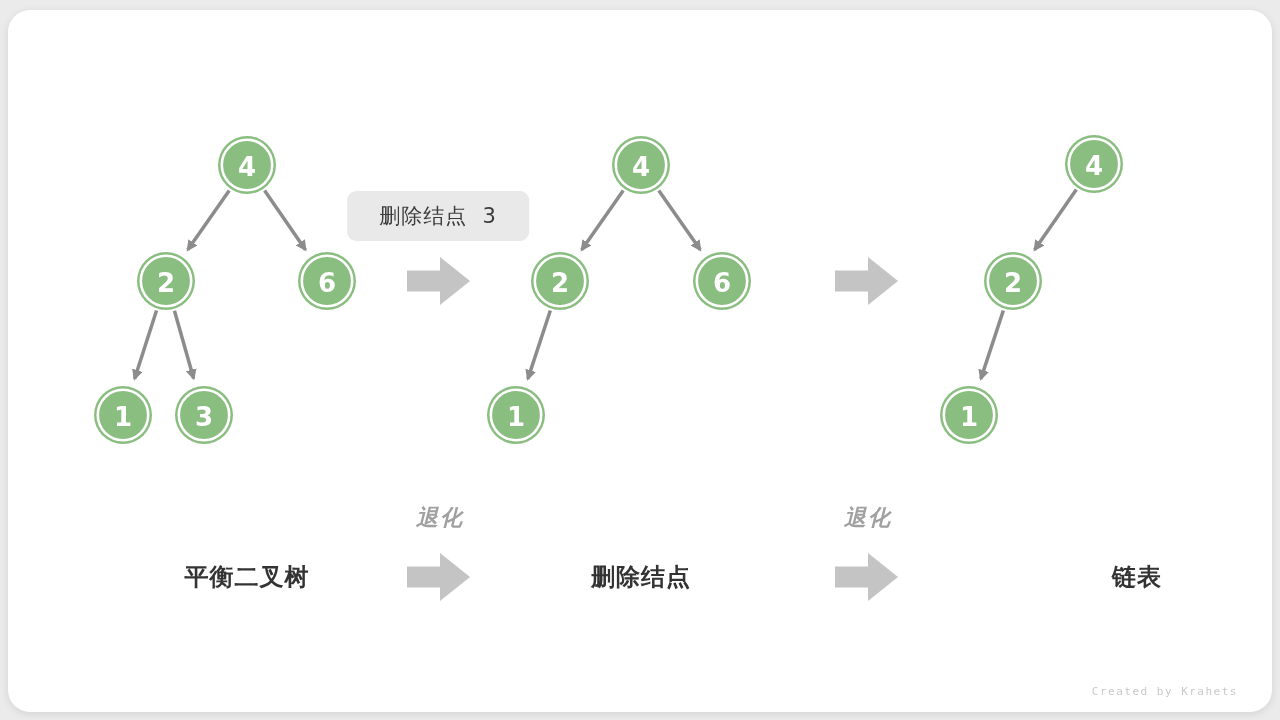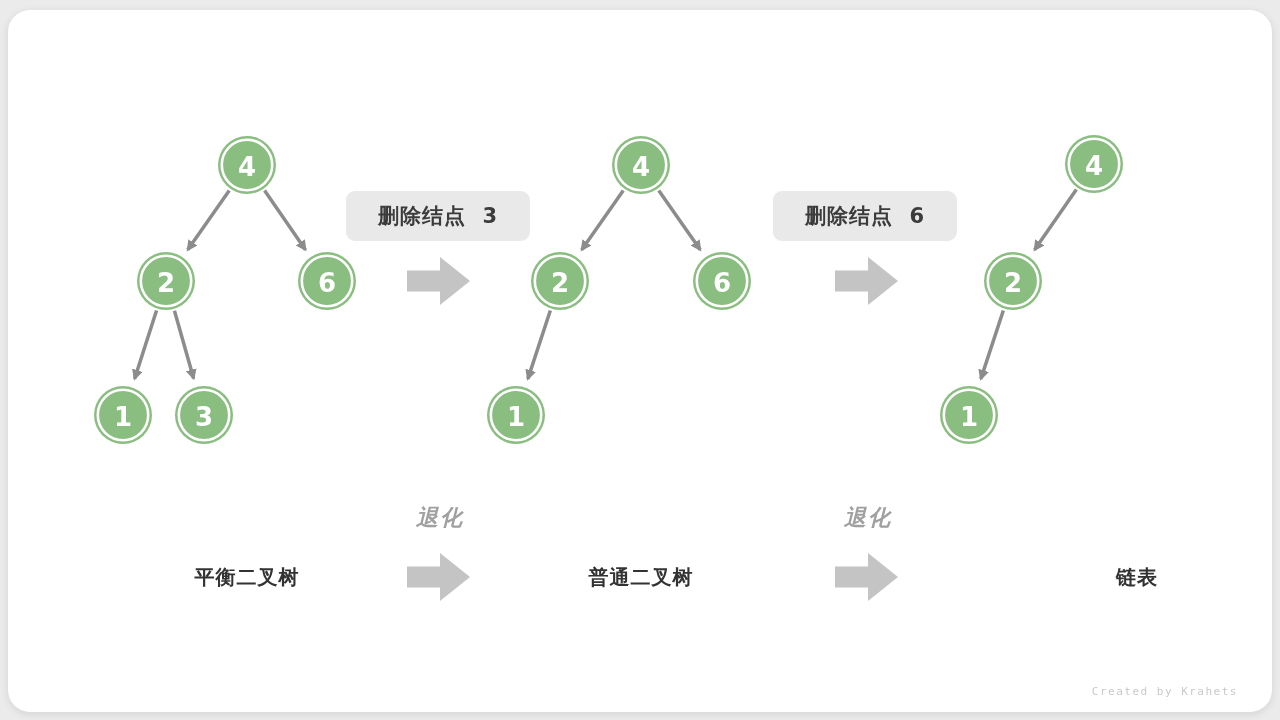--- a/index.html
+++ b/index.html
@@ -24,41 +24,41 @@
     position: absolute;
     left: 0; top: 0;
     width: 1280px; height: 720px;
   }
   .badge {
     position: absolute;
     transform: translate(-50%, -50%);
     background: var(--badge-bg, #e9e9e9);
     color: var(--badge-text, #3b3b3b);
     font-size: 21px;
-    font-weight: bold;
+    font-weight: normal;
     letter-spacing: 1px;
     white-space: pre;
     padding: 11px 32px;
     border-radius: 9px;
   }
   .degrade-label {
     position: absolute;
     transform: translate(-50%, -50%);
     color: var(--degrade-label, #a0a0a0);
     font-size: 22px;
     font-weight: bold;
     letter-spacing: 2px;
     white-space: pre;
     font-style: italic;
   }
   .stage-label {
     position: absolute;
     transform: translate(-50%, -50%);
     color: var(--stage-label, #333333);
-    font-size: 20px;
+    font-size: 24px;
     font-weight: bold;
     letter-spacing: 1px;
     white-space: pre;
   }
   .watermark {
     position: absolute;
     right: 42px; bottom: 22px;
     color: var(--watermark, #c9c9c9);
     font-family: "DejaVu Sans Mono", "Liberation Mono", monospace;
     font-size: 11px;
@@ -152,23 +152,22 @@
         </g>
         <g>
           <circle cx="969" cy="415" r="29" fill="#8abd80"></circle>
           <circle cx="969" cy="415" r="25.2" fill="none" stroke="#ffffff" stroke-width="2.6"></circle>
           <text x="969" y="416.5" fill="#ffffff" font-size="26" font-weight="bold" text-anchor="middle" dominant-baseline="central" font-family="&quot;DejaVu Sans&quot;, sans-serif">1</text>
         </g>
       </g>
     </svg>
 
   <div class="badge" style="left: 438px; top: 216px;">删除结点  3</div>
-  <div class="badge" style="left: 865px; top: 216px;">删除结点  6</div>
 
   <div class="degrade-label" style="left: 440px; top: 518px;">退化</div>
   <div class="degrade-label" style="left: 868px; top: 518px;">退化</div>
 
   <div class="stage-label" style="left: 247px; top: 577px;">平衡二叉树</div>
-  <div class="stage-label" style="left: 641px; top: 577px;">普通二叉树</div>
+  <div class="stage-label" style="left: 641px; top: 577px;">删除结点</div>
   <div class="stage-label" style="left: 1093px; top: 577px; margin-left: 44px;">链表</div>
 
   <div class="watermark">Created by Krahets</div>
 </div>
 
 </body></html>

